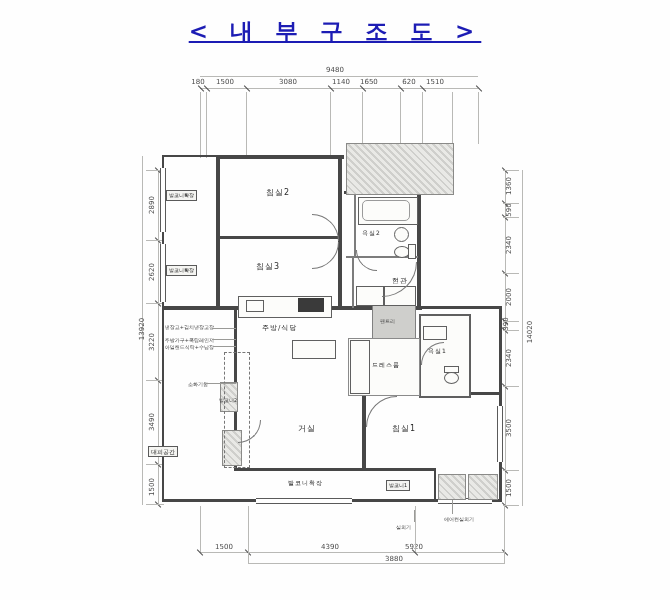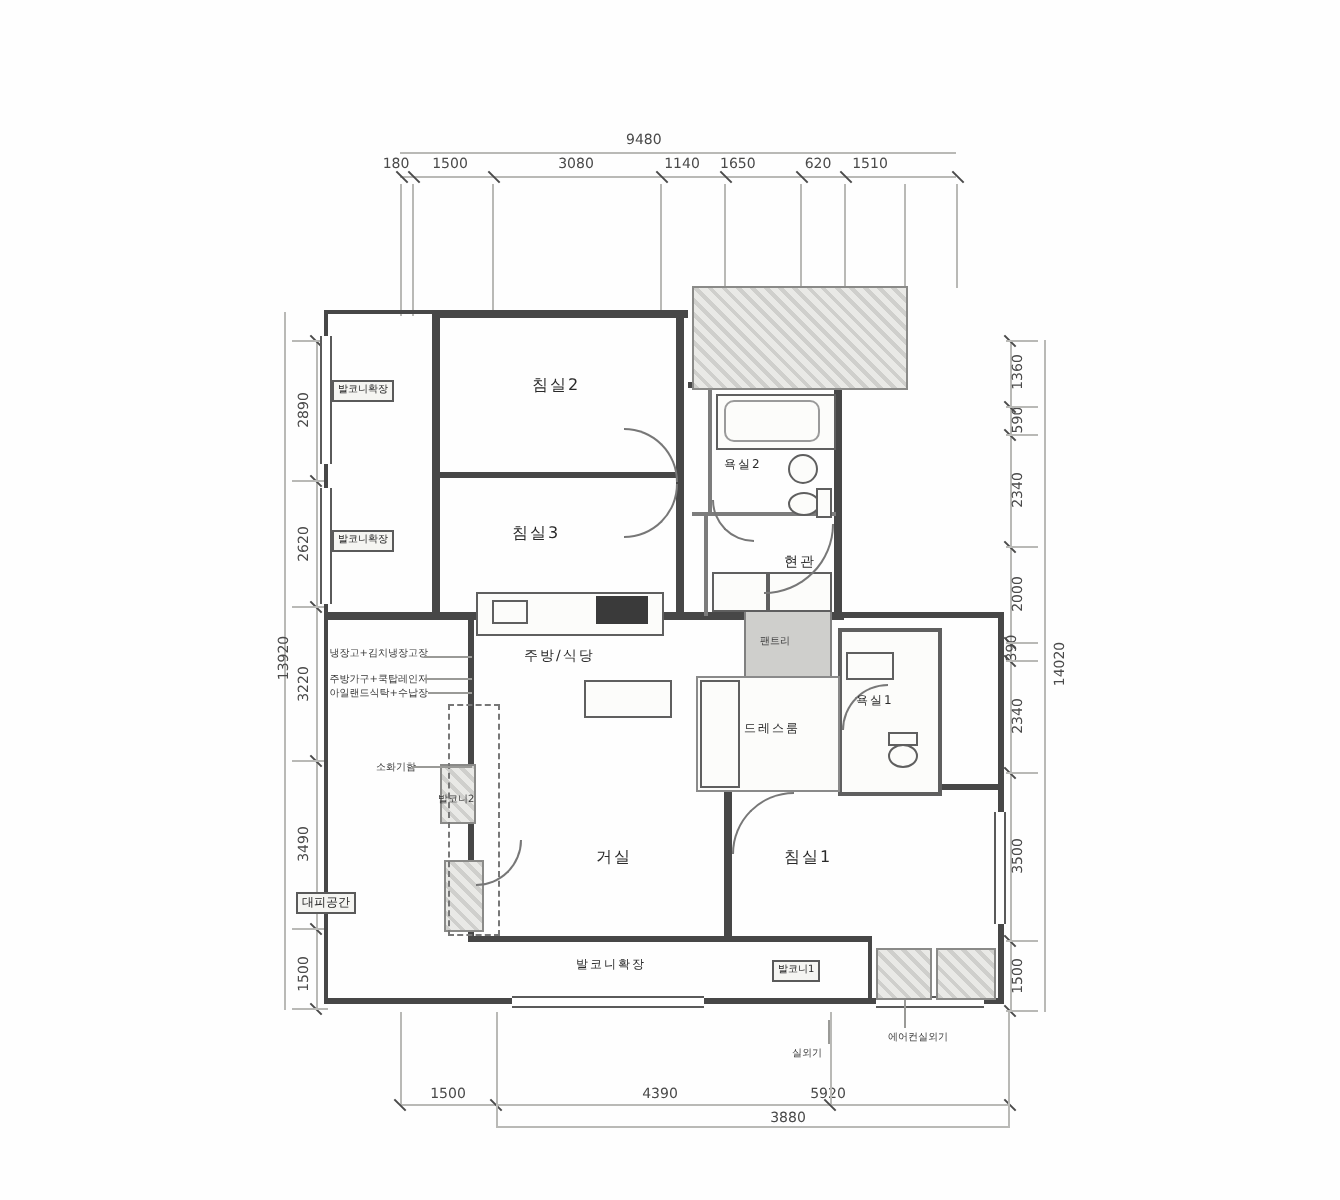--- a/index.html
+++ b/index.html
@@ -25,23 +25,24 @@
   .tick{position:absolute;width:8px;height:1px;background:#4a4a4a;transform:rotate(45deg);}
   .hwin{position:absolute;height:4px;border-top:1px solid #5a5a5a;border-bottom:1px solid #5a5a5a;background:#fff;}
   .vwin{position:absolute;width:4px;border-left:1px solid #5a5a5a;border-right:1px solid #5a5a5a;background:#fff;}
   .arc{position:absolute;background:transparent;}
 </style>
 </head>
 <body>
 
 <div class="canvas">
 
+  <div class="title">&lt; 내 부 구 조 도 &gt;</div>
 
   <div class="xline" style="left:200px;top:76px;width:278px;height:1px"></div>
-  <div class="dim" style="left:313px;top:66px;width:44px;text-align:left">9480</div>
+  <div class="dim" style="left:313px;top:66px;width:44px;text-align:center">9480</div>
   <div class="xline" style="left:200px;top:88px;width:278px;height:1px"></div>
   <div class="tick" style="left:197px;top:88px"></div>
   <div class="tick" style="left:203px;top:88px"></div>
   <div class="tick" style="left:243px;top:88px"></div>
   <div class="tick" style="left:327px;top:88px"></div>
   <div class="tick" style="left:359px;top:88px"></div>
   <div class="tick" style="left:397px;top:88px"></div>
   <div class="tick" style="left:419px;top:88px"></div>
   <div class="tick" style="left:475px;top:88px"></div>
   <div class="dim" style="left:190px;top:78px;width:16px;text-align:center">180</div>

